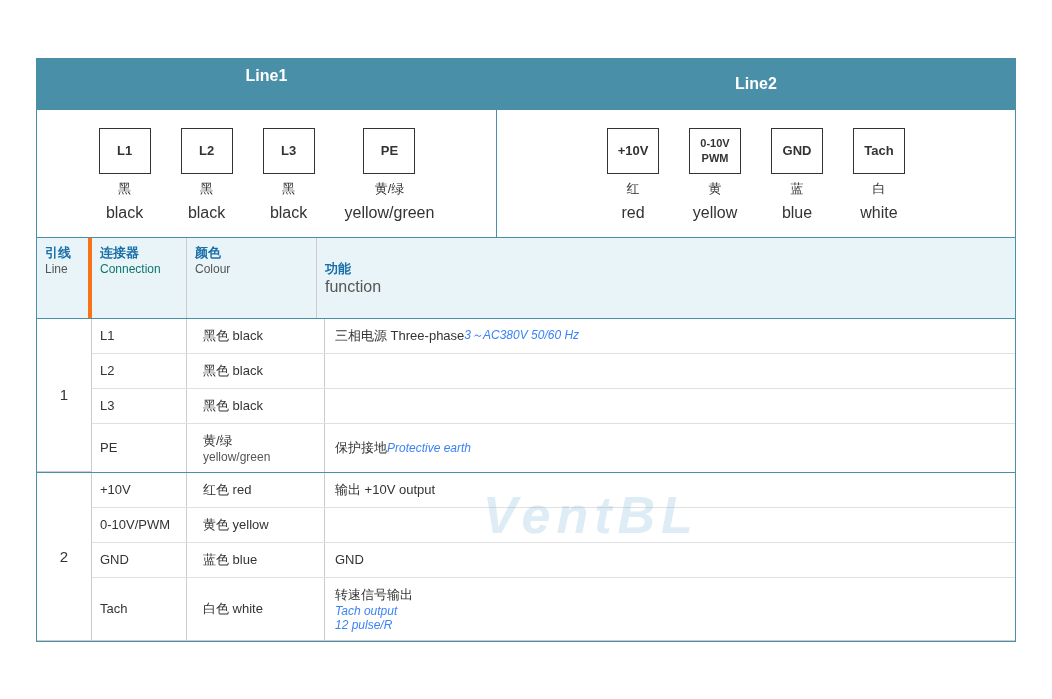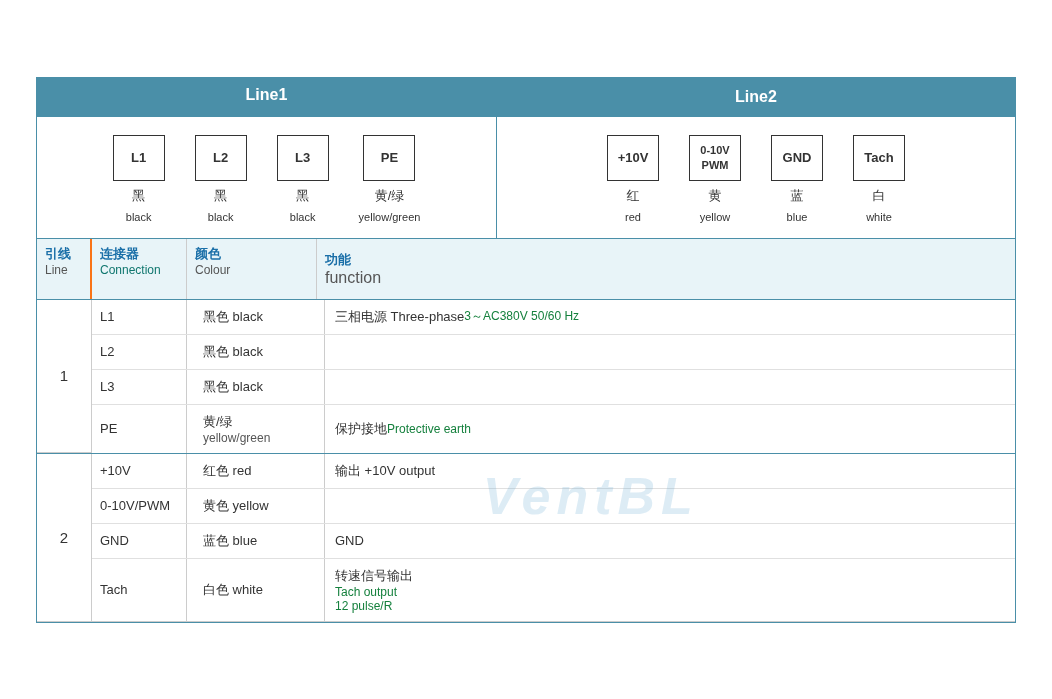--- a/index.html
+++ b/index.html
@@ -29,21 +29,21 @@
       padding: 8px 0;
       font-size: 16px;
       font-weight: bold;
       border-right: 1.5px solid #4a8fa8;
     }
     .header-line2 {
       flex: 1;
       background: #4a8fa8;
       color: #fff;
       text-align: center;
-      padding: 10px 0;
+      padding: 16px 0;
       font-size: 16px;
       font-weight: bold;
     }
     
     .connector-row {
       display: flex;
       border-bottom: 1.5px solid #4a8fa8;
     }
     .connector-line1 {
       flex: 0 0 460px;
@@ -82,33 +82,33 @@
       font-size: 11px;
       line-height: 1.3;
       text-align: center;
     }
     .connector-label-cn {
       font-size: 13px;
       color: #333;
       text-align: center;
     }
     .connector-label-en {
-      font-size: 11px;
+      font-size: 16px;
       color: #333;
       text-align: center;
     }
     .table-header-row {
       display: flex;
       background: #e8f4f8;
       border-bottom: 1.5px solid #4a8fa8;
     }
     .th-line {
       flex: 0 0 55px;
       padding: 6px 8px;
-      border-right: 2px solid #f97316;
+      border-right: 4px solid #f97316;
       font-size: 13px;
       color: #1a6fa8;
       font-weight: bold;
     }
     .th-line span.en { color: #555; font-weight: normal; font-size: 12px; display: block; }
     .th-connection {
       flex: 0 0 95px;
       padding: 6px 8px;
       border-right: 1px solid #ccc;
       font-size: 13px;
@@ -120,21 +120,21 @@
       flex: 0 0 130px;
       padding: 6px 8px;
       border-right: 1px solid #ccc;
       font-size: 13px;
       color: #1a6fa8;
       font-weight: bold;
     }
     .th-colour span.en { color: #555; font-weight: normal; font-size: 12px; display: block; }
     .th-function {
       flex: 1;
-      padding: 12px 8px;
+      padding: 22px 8px;
       font-size: 13px;
       color: #1a6fa8;
       font-weight: bold;
     }
     .th-function span.en { color: #555; font-weight: normal; font-size: 16px; display: block; }
 
     
     .data-group {
       border-bottom: 1px solid #ccc;
       display: flex;
@@ -187,21 +187,21 @@
     .data-colour .en { font-size: 12px; color: #555; }
     .data-function {
       flex: 1;
       padding: 8px 10px;
       font-size: 13px;
       color: #333;
       display: flex;
       align-items: center;
     }
     .data-function .func-cn { display: block; font-size: 13px; }
-    .data-function .func-en { display: block; font-size: 12px; color: #15803d; }
+    .data-function .func-en { display: block; font-size: 12px; color: #3b82f6; font-style: italic; }
 
     
     .group-border-bottom {
       border-bottom: 1.5px solid #4a8fa8 !important;
     }
 
     
     .watermark {
       position: absolute;
       bottom: 120px;

